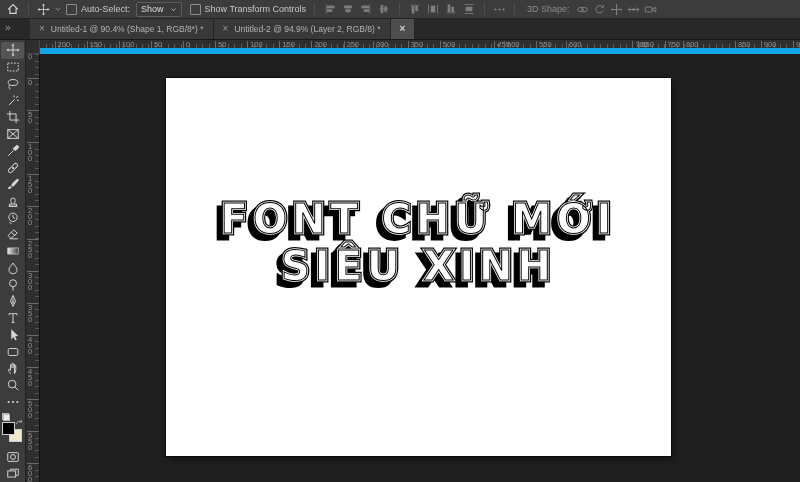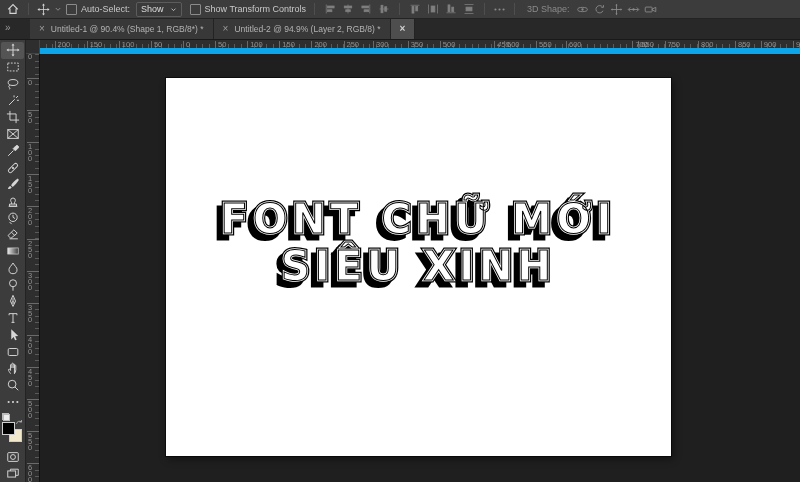--- a/index.html
+++ b/index.html
@@ -415,21 +415,21 @@
           <div class="hlab" style="left: 333px;">300</div>
           <div class="hlab" style="left: 367.7px;">350</div>
           <div class="hlab" style="left: 399.8px;">500</div>
           <div class="hlab" style="left: 454px; font-style: italic;">450</div>
           <div class="hlab" style="left: 464px;">600</div>
           <div class="hlab" style="left: 496.1px;">550</div>
           <div class="hlab" style="left: 526px;">600</div>
           <div class="hlab" style="left: 560.3px; margin-left: 38px;">650</div>
           <div class="hlab" style="left: 592.4px;">700</div>
           <div class="hlab" style="left: 624.5px;">750</div>
-          <div class="hlab" style="left: 658px;">800</div>
+          <div class="hlab" style="left: 643px;">800</div>
           <div class="hlab" style="left: 695px;">850</div>
           <div class="hlab" style="left: 720.8px; text-align: center;">900</div>
           <div class="hlab" style="left: 752.9px;">950</div>
         </div>
       <div id="vruler">
           <div class="ticks"></div>
           <div class="vlab" style="top: -8.1px;">5
 0</div>
           <div class="vlab" style="top: 24px;">0</div>
           <div class="vlab" style="top: 56.1px;">5

